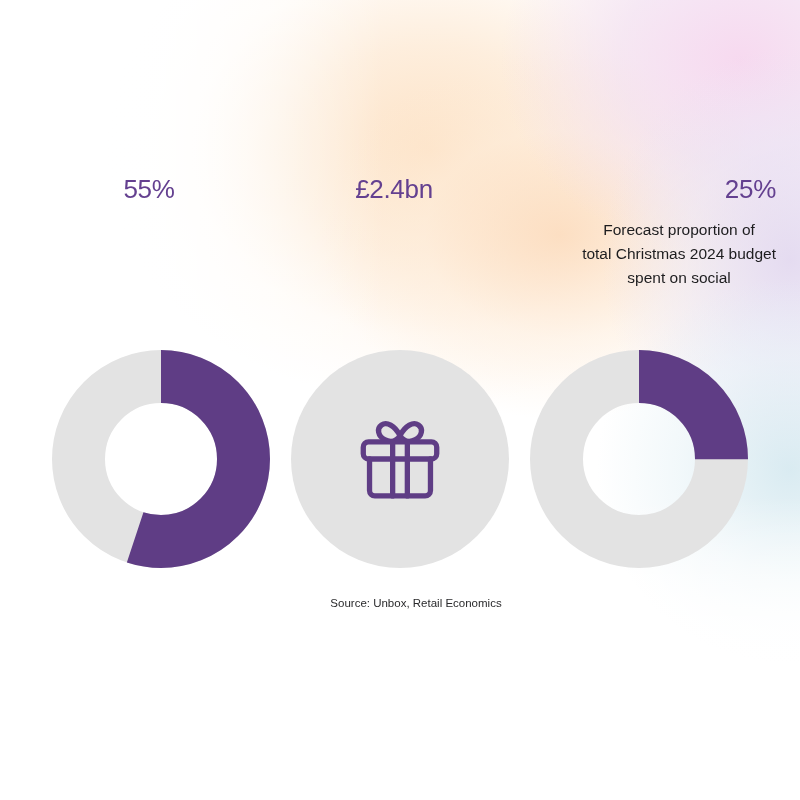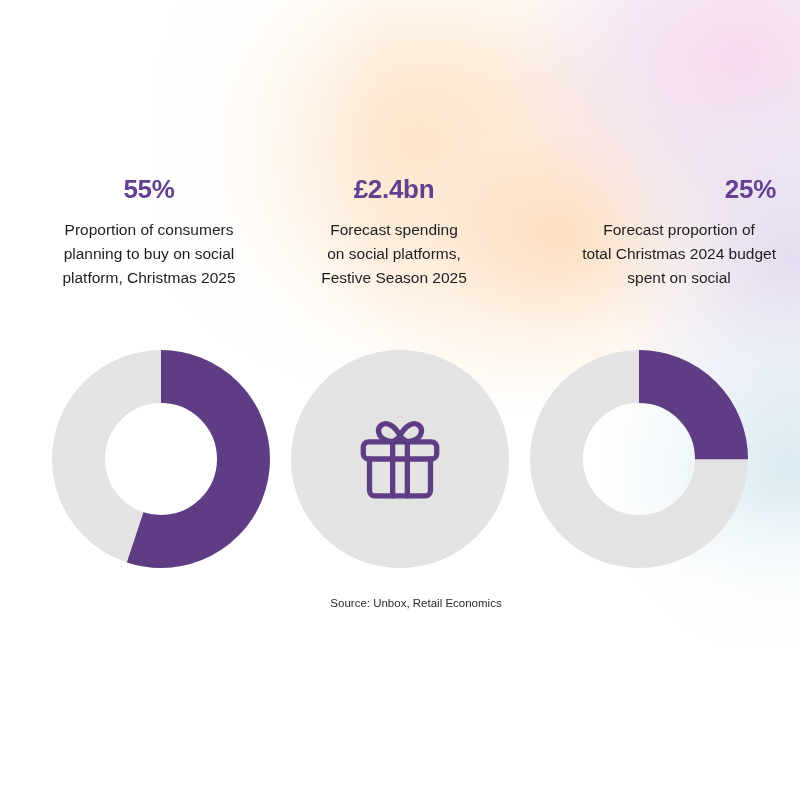--- a/index.html
+++ b/index.html
@@ -102,21 +102,21 @@
     flex-direction: column;
     align-items: center;
     text-align: center;
   }
   .stat-col.col-a { width: 250px; }
   .stat-col.col-b { width: 240px; }
   .stat-col.col-c { width: 262px; align-items: flex-end; }
 
   .stat-value {
     font-size: 26px;
-    font-weight: bold;
+    font-weight: normal;
     color: #64409022;
     color: #644090;
     letter-spacing: -0.3px;
     line-height: 1.1;
     margin: 0 0 14px 0;
   }
   .stat-caption {
     font-size: 15.5px;
     font-weight: normal;
     color: #1d1d1f;
@@ -183,30 +183,24 @@
   <div class="bg-layer bg-cyan"></div>
   <div class="bg-layer bg-white-left"></div>
   <div class="bg-layer bg-white-fade"></div>
 
   <div class="content">
 
     <div class="stats-row">
 
       <div class="stat-col col-a">
         <div class="stat-value">55%</div>
-        <div class="stat-caption">Proportion of consumers
-planning to buy on social
-platform, Christmas 2025</div>
       </div>
 
       <div class="stat-col col-b">
         <div class="stat-value">£2.4bn</div>
-        <div class="stat-caption">Forecast spending
-on social platforms,
-Festive Season 2025</div>
       </div>
 
       <div class="stat-col col-c">
         <div class="stat-value">25%</div>
         <div class="stat-caption">Forecast proportion of
 total Christmas 2024 budget
 spent on social</div>
       </div>
 
     </div>

